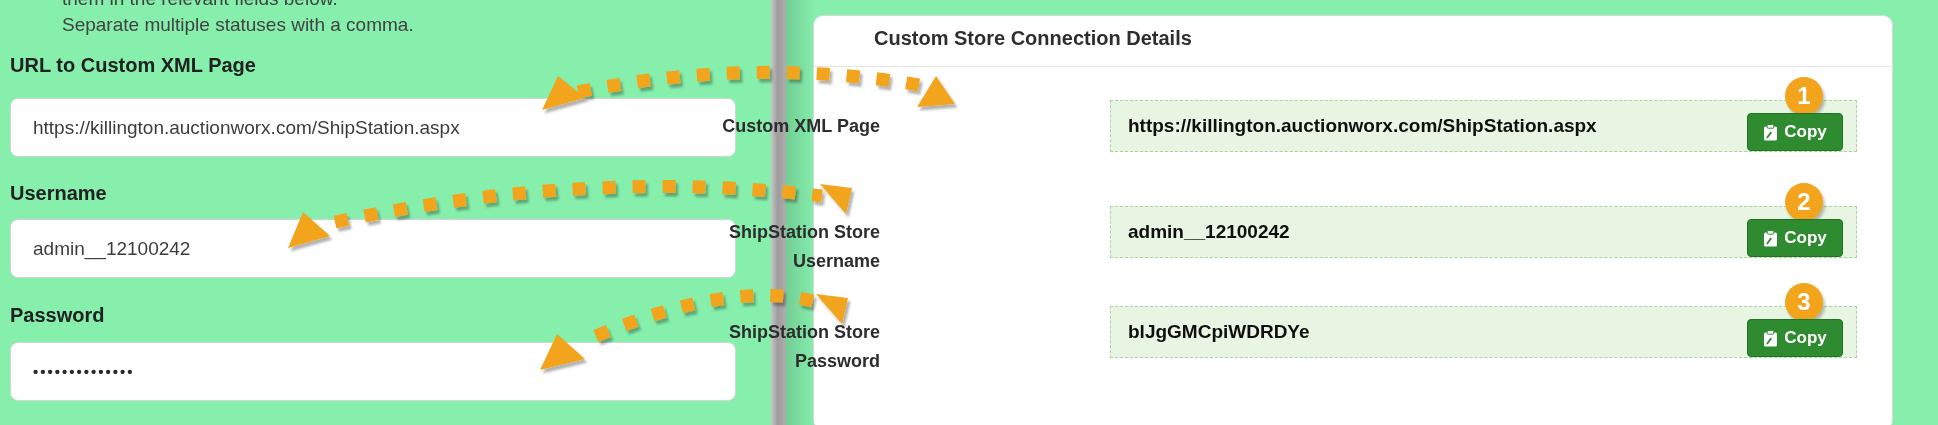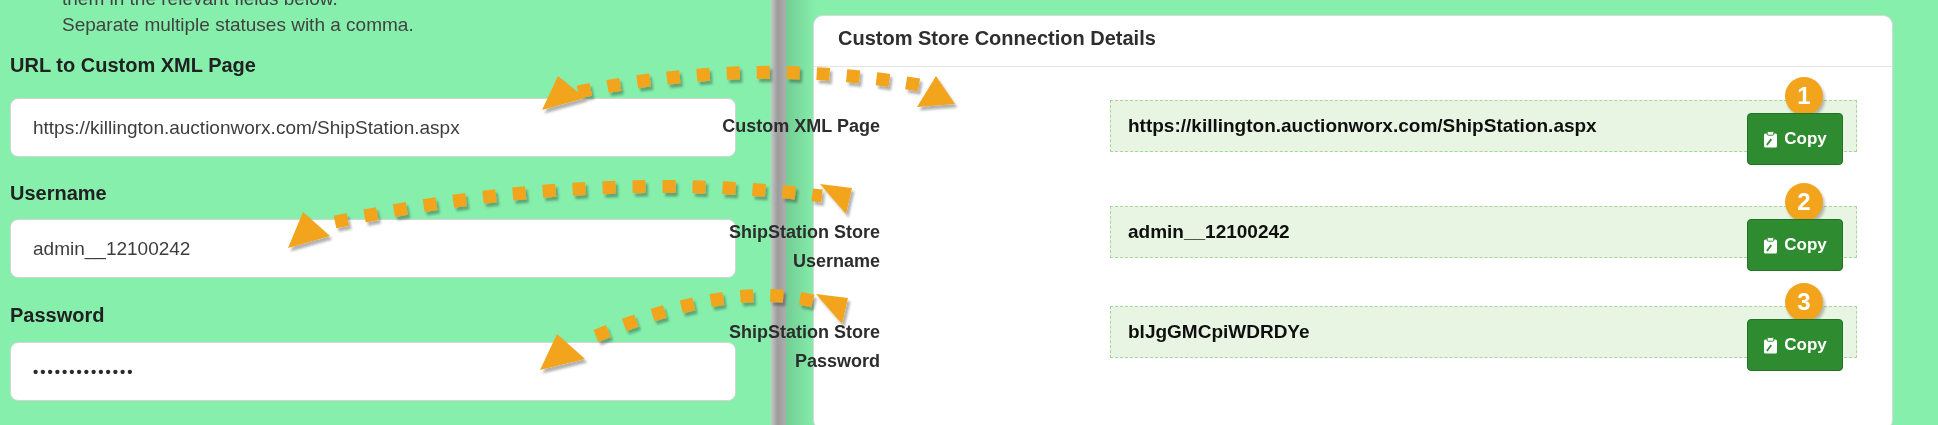--- a/index.html
+++ b/index.html
@@ -27,34 +27,34 @@
   }
   .divider-shade {
     position:absolute; left:786px; top:0; width:30px; height:425px;
     background:linear-gradient(to right, rgba(0,0,0,0.14), rgba(0,0,0,0));
   }
   
   .panel {
     position:absolute; left:813px; top:15px; width:1080px; height:415px;
     background:#fff; border:1px solid #d9d9d9; border-radius:10px;
   }
-  .panel-title { position:absolute; left:838px; top:27px; font-size:20px; font-weight:bold; color:#2e2e2e; }
+  .panel-title { position:absolute; left:874px; top:27px; font-size:20px; font-weight:bold; color:#2e2e2e; }
   .panel-hr { position:absolute; left:814px; top:66px; width:1078px; height:1px; background:#e4e4e4; }
   .row-label {
     position:absolute; left:620px; width:260px; text-align:right;
     font-size:18px; font-weight:bold; color:#2d2d2d; line-height:29px;
   }
   .val-box {
     position:absolute; left:1110px; width:747px; height:52px;
     background:#E9F5E3; border:1px dashed #A8D59C;
     display:flex; align-items:center; padding-left:17px;
     font-size:19px; font-weight:bold; color:#0f0f0f;
   }
   .copy-btn {
-    position:absolute; left:1747px; width:96px; height:52px;
+    position:absolute; left:1747px; width:96px; height:38px;
     background:#2E8B2F; border:1px solid #247226; border-radius:4px;
     color:#ffffff; font-size:17px; font-weight:bold;
     display:flex; align-items:center; justify-content:center; gap:6px;
     cursor:pointer; z-index:6; font-family:"Liberation Sans", sans-serif;
   }
   .step-badge {
     position:absolute; left:1785px; width:38px; height:38px; border-radius:50%;
     background:#F2A41C; color:#fff; font-size:24px; font-weight:bold;
     display:flex; align-items:center; justify-content:center; z-index:5;
     box-shadow:2px 3px 3px rgba(0,0,0,0.25);

